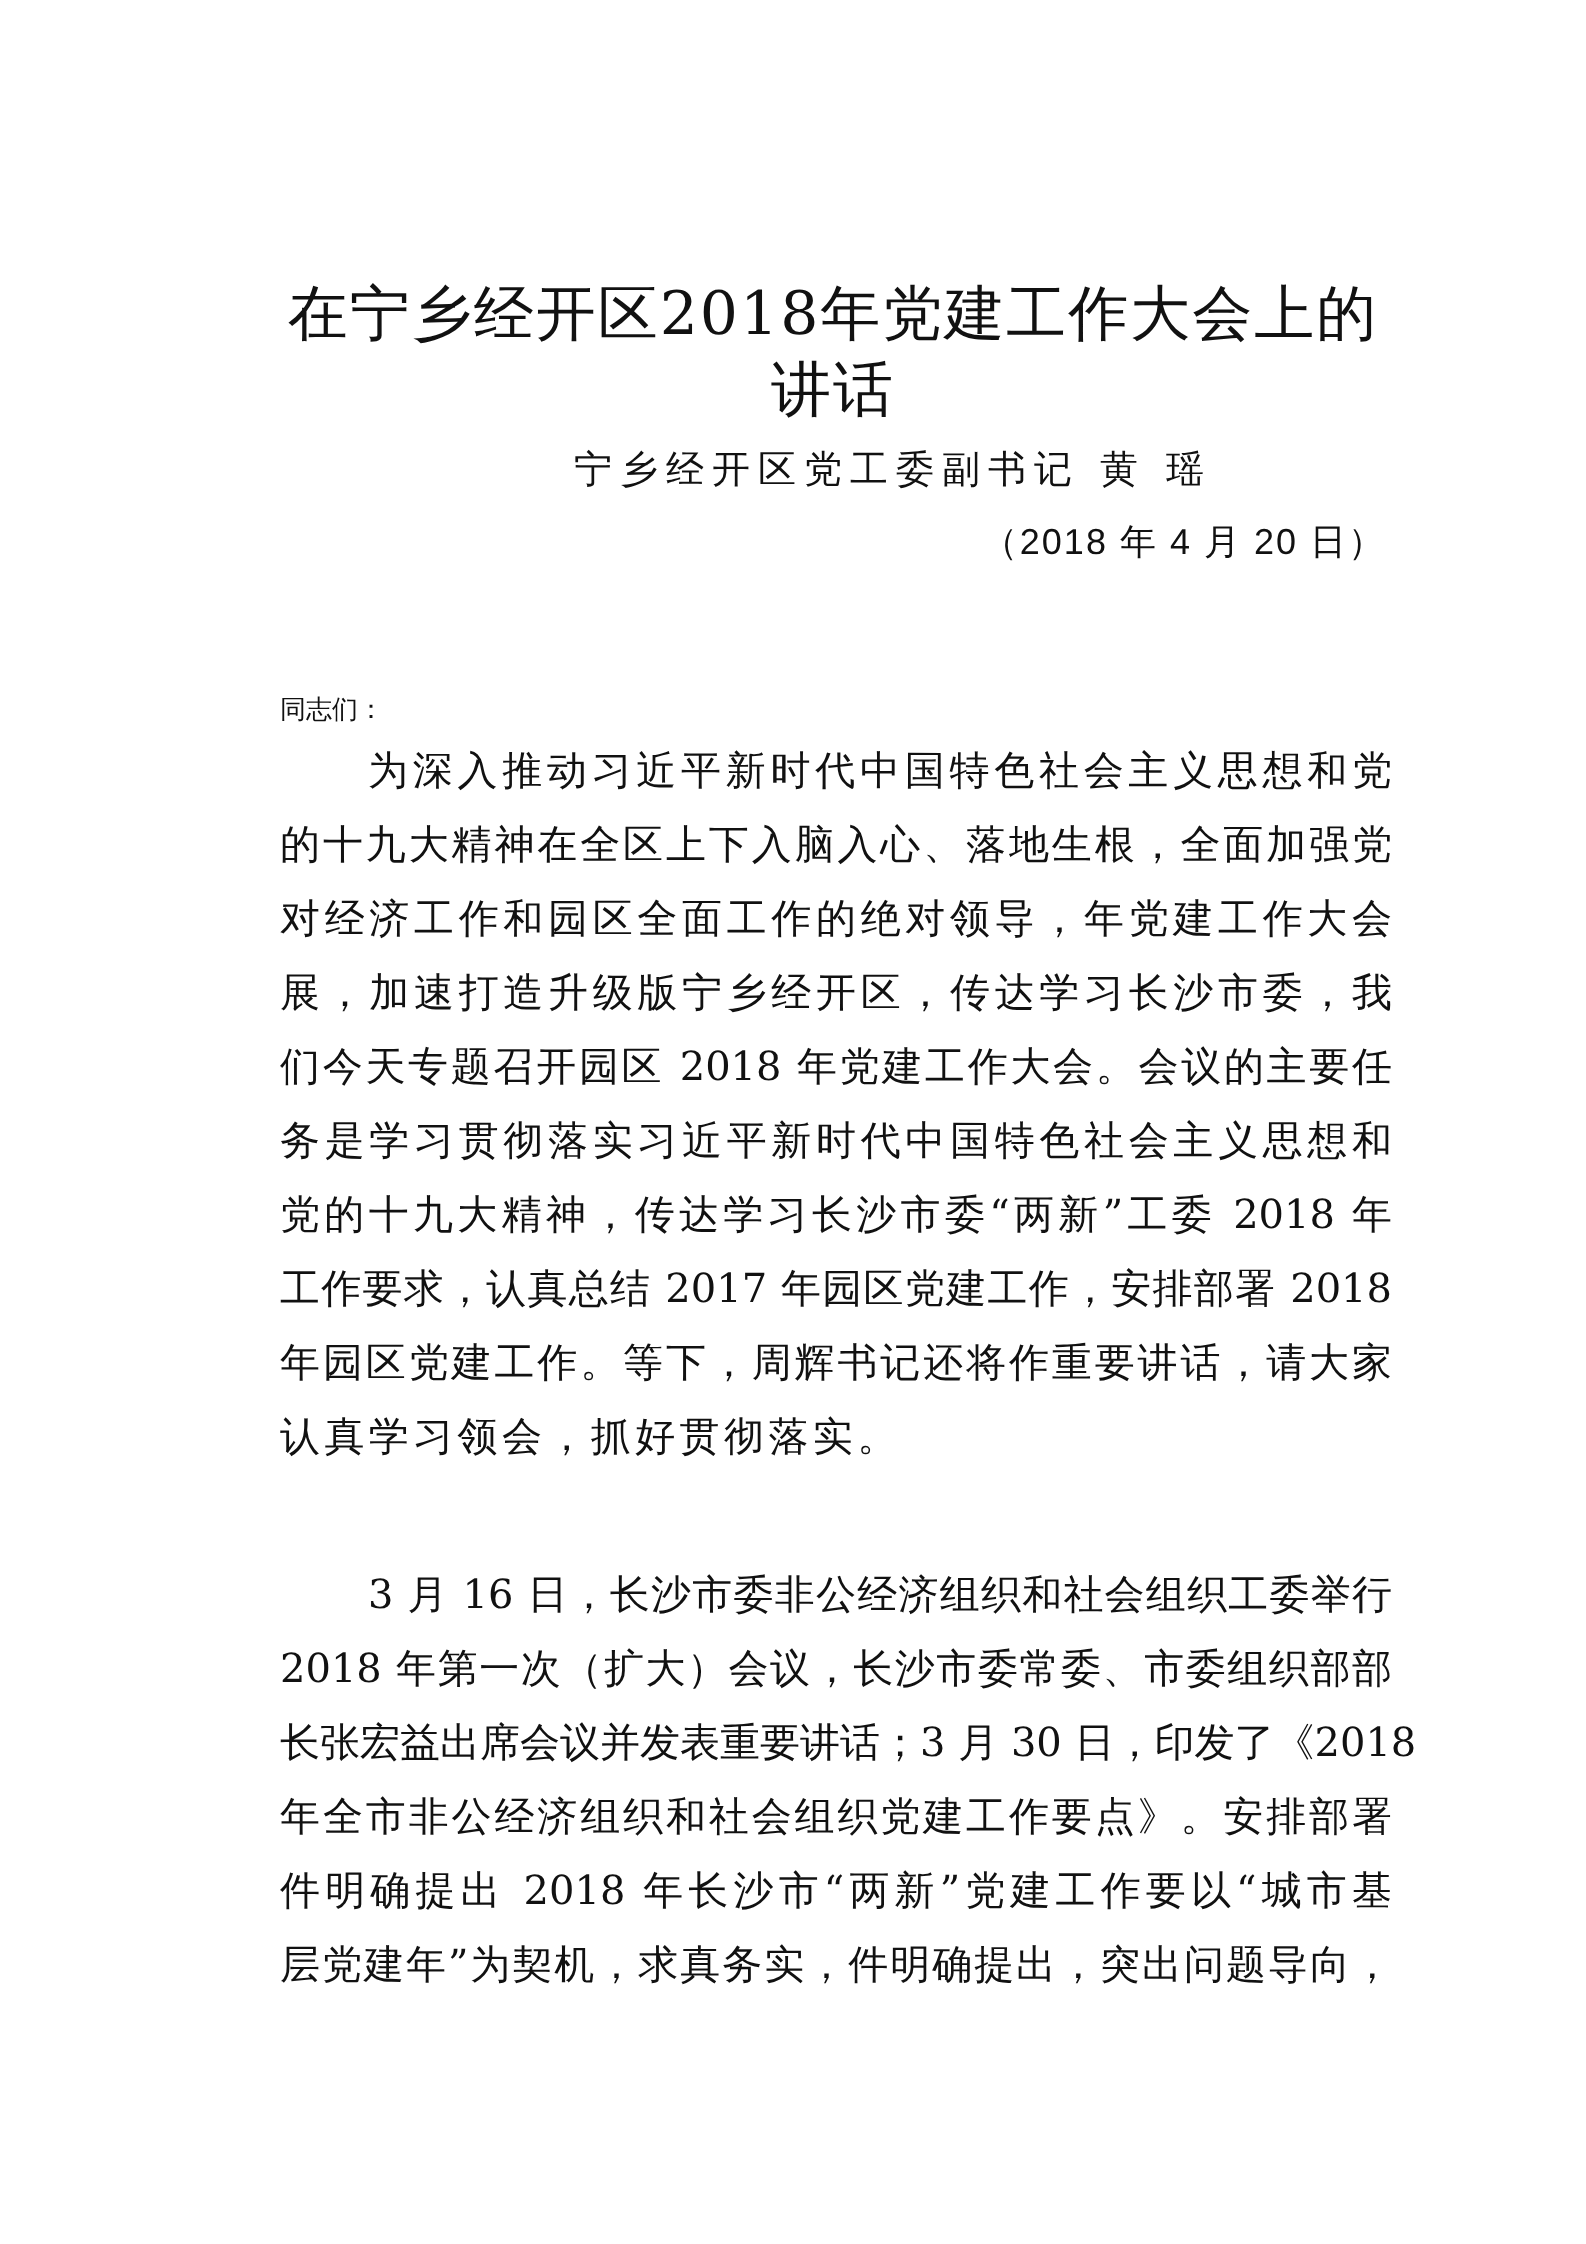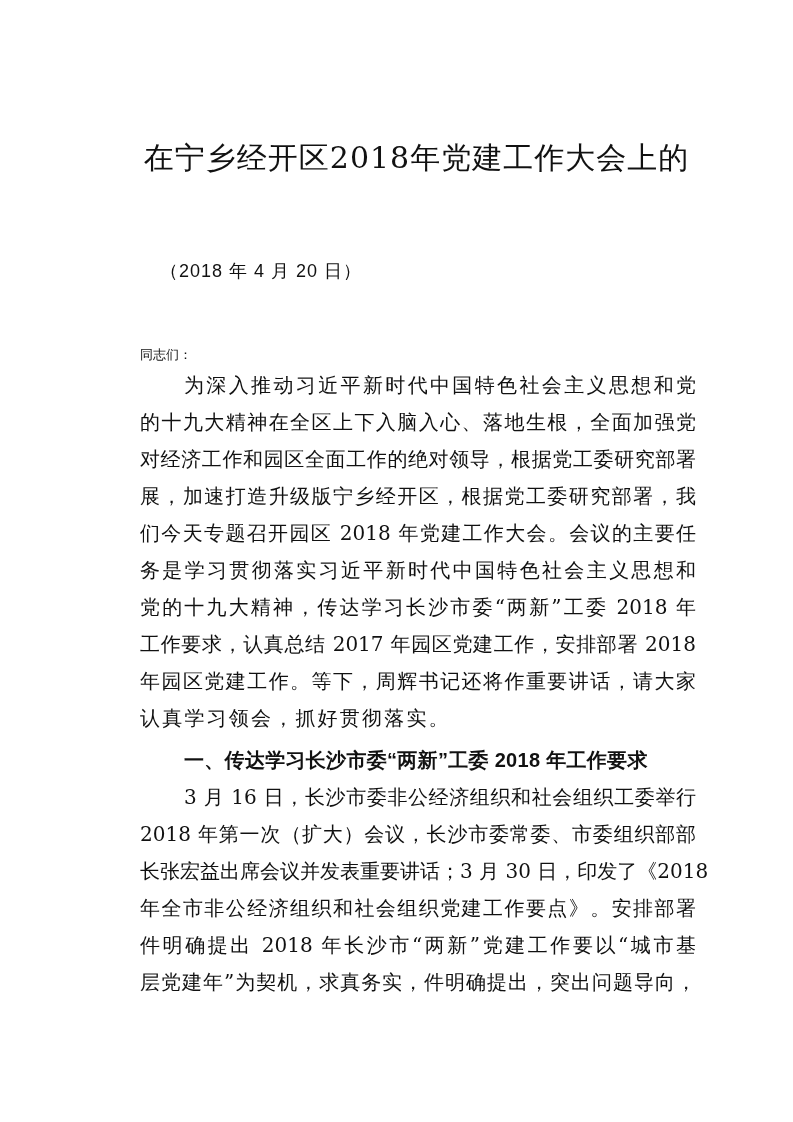--- a/index.html
+++ b/index.html
@@ -48,21 +48,21 @@
       letter-spacing: 4px;
       padding-left: 60px;
       box-sizing: border-box;
       font-family: "DejaVu Serif", "Liberation Serif", serif;
     }
     .date {
       position: absolute;
       top: 258px;
       left: 120px;
       width: 553px;
-      text-align: left;
+      text-align: right;
       font-size: 18px;
       line-height: 26px;
       letter-spacing: 1px;
       font-family: "Liberation Sans", "DejaVu Sans", sans-serif;
       padding-left: 20px;
       box-sizing: border-box;
     }
     .body-text {
       position: absolute;
       left: 120px;
@@ -101,39 +101,40 @@
       font-family: "Liberation Sans", "DejaVu Sans", sans-serif;
       letter-spacing: 0.3px;
     }
   </style>
 </head>
 <body>
 
 <div class="page">
 
   <h1 class="title l1">在宁乡经开区2018年党建工作大会上的</h1>
+  <h1 class="title l2">讲话</h1>
 
+  <div class="author">宁乡经开区党工委副书记 黄 瑶</div>
   <div class="date">（2018 年 4 月 20 日）</div>
 
   <div class="salutation">同志们：</div>
 
   <div class="body-text" style="top:367px;">
     <div class="line indent" style="top:0px;">为深入推动习近平新时代中国特色社会主义思想和党</div>
     <div class="line" style="top:37px;">的十九大精神在全区上下入脑入心、落地生根，全面加强党</div>
-    <div class="line" style="top:74px;">对经济工作和园区全面工作的绝对领导，根据党工委研究部署</div>
-    <div class="line" style="top:111px;">展，加速打造升级版宁乡经开区，根据党工委研究部署，我</div>
+    <div class="line" style="top:74px;">对经济工作和园区全面工作的绝对领导，年党建工作大会</div>
+    <div class="line" style="top:111px;">展，加速打造升级版宁乡经开区，传达学习长沙市委，我</div>
     <div class="line" style="top:148px;">们今天专题召开园区 2018 年党建工作大会。会议的主要任</div>
     <div class="line" style="top:185px;">务是学习贯彻落实习近平新时代中国特色社会主义思想和</div>
     <div class="line" style="top:222px;">党的十九大精神，传达学习长沙市委“两新”工委 2018 年</div>
     <div class="line" style="top:259px;">工作要求，认真总结 2017 年园区党建工作，安排部署 2018</div>
     <div class="line" style="top:296px;">年园区党建工作。等下，周辉书记还将作重要讲话，请大家</div>
     <div class="line last" style="top:333px;">认真学习领会，抓好贯彻落实。</div>
   </div>
 
-  <div class="heading">一、传达学习长沙市委“两新”工委 2018 年工作要求</div>
 
   <div class="body-text" style="top:779px;">
     <div class="line indent" style="top:0px;">3 月 16 日，长沙市委非公经济组织和社会组织工委举行</div>
     <div class="line" style="top:37px;">2018 年第一次（扩大）会议，长沙市委常委、市委组织部部</div>
     <div class="line" style="top:74px;">长张宏益出席会议并发表重要讲话；3 月 30 日，印发了《2018</div>
     <div class="line" style="top:111px;">年全市非公经济组织和社会组织党建工作要点》。安排部署</div>
     <div class="line" style="top:148px;">件明确提出 2018 年长沙市“两新”党建工作要以“城市基</div>
     <div class="line" style="top:185px;">层党建年”为契机，求真务实，件明确提出，突出问题导向，</div>
   </div>
 

